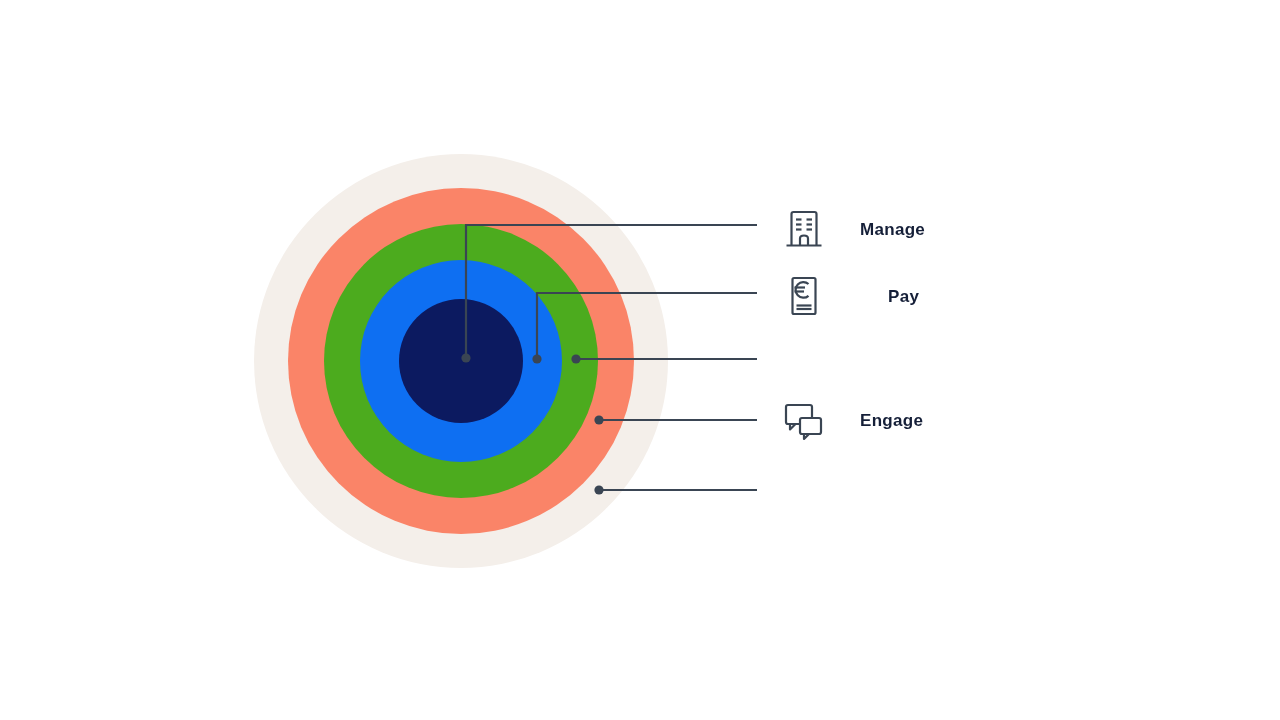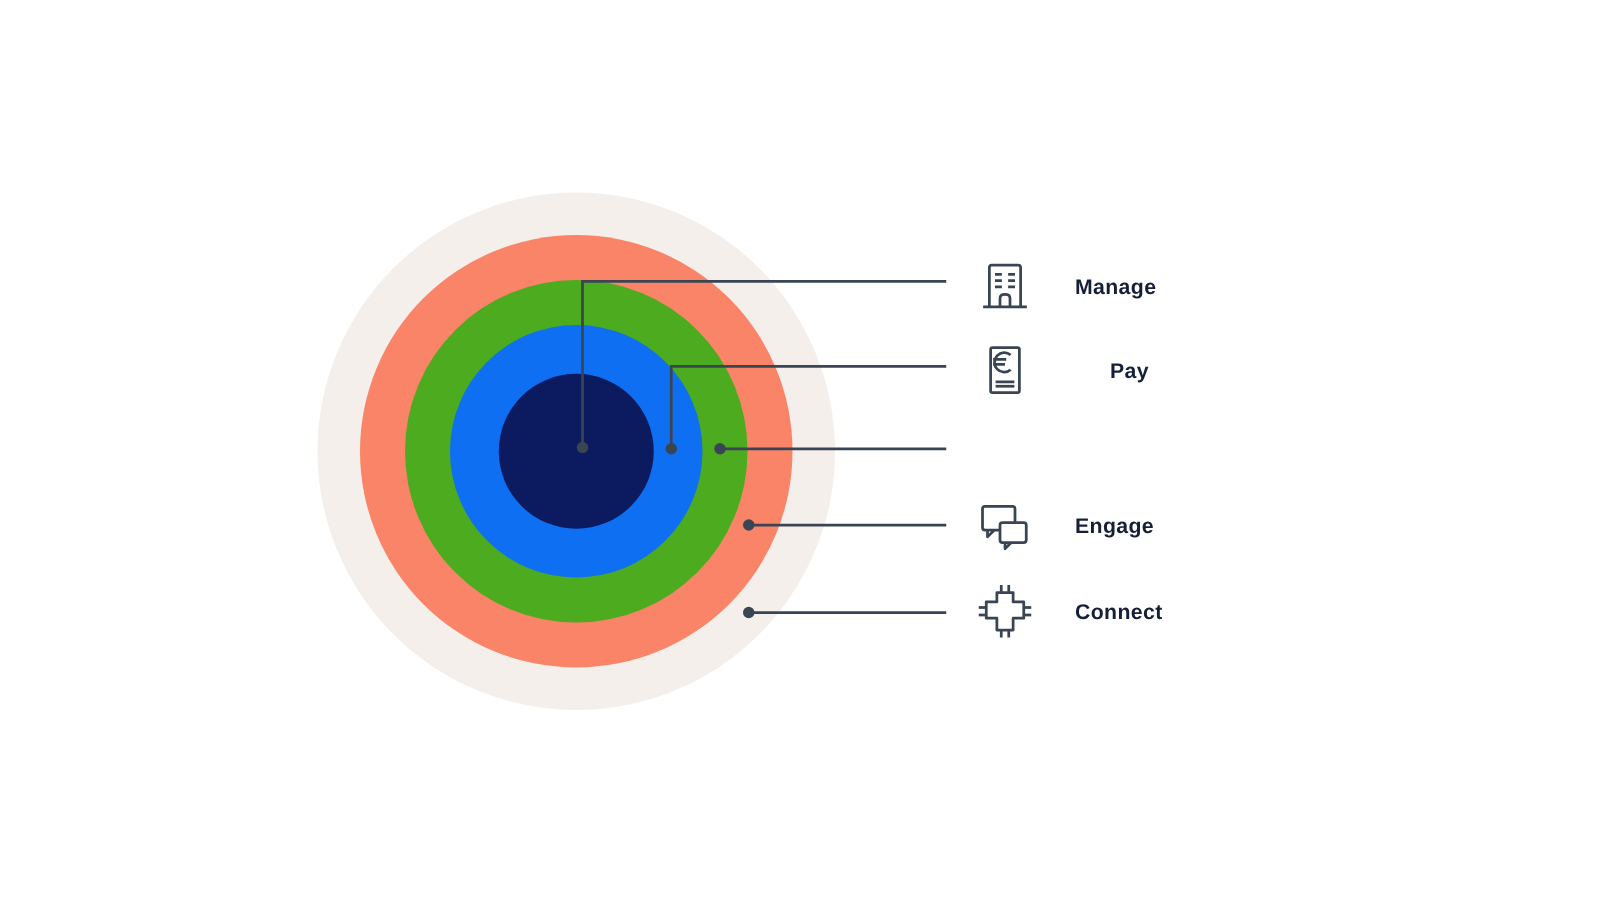--- a/index.html
+++ b/index.html
@@ -110,30 +110,14 @@
       <svg width="44" height="44" viewBox="0 0 44 44">
         <rect x="4" y="7" width="26" height="19" rx="2"></rect>
         <path d="M8 26 V31.5 L13.5 26"></path>
         <rect class="solidfill" x="18" y="20" width="21" height="16" rx="2"></rect>
         <path d="M22 36 V41 L27 36"></path>
       </svg>
     </span>
     <span class="legend-label">Engage</span>
   </div>
 
-  <div class="legend-row r-connect">
-    <span class="legend-icon">
-      <svg width="44" height="44" viewBox="0 0 44 44">
-        <path d="M15.5 7 H28.5 V14.5 H37 V27.5 H28.5 V37 H15.5 V27.5 H7 V14.5 H15.5 Z"></path>
-        <path d="M19 1 V6.5"></path>
-          <path d="M25 1 V6.5"></path>
-        <path d="M19 37.5 V43"></path>
-          <path d="M25 37.5 V43"></path>
-        <path d="M1 19 H6.5"></path>
-          <path d="M1 25 H6.5"></path>
-        <path d="M37.5 19 H43"></path>
-          <path d="M37.5 25 H43"></path>
-      </svg>
-    </span>
-    <span class="legend-label">Connect</span>
-  </div>
 
 </div>
 
 </body></html>

